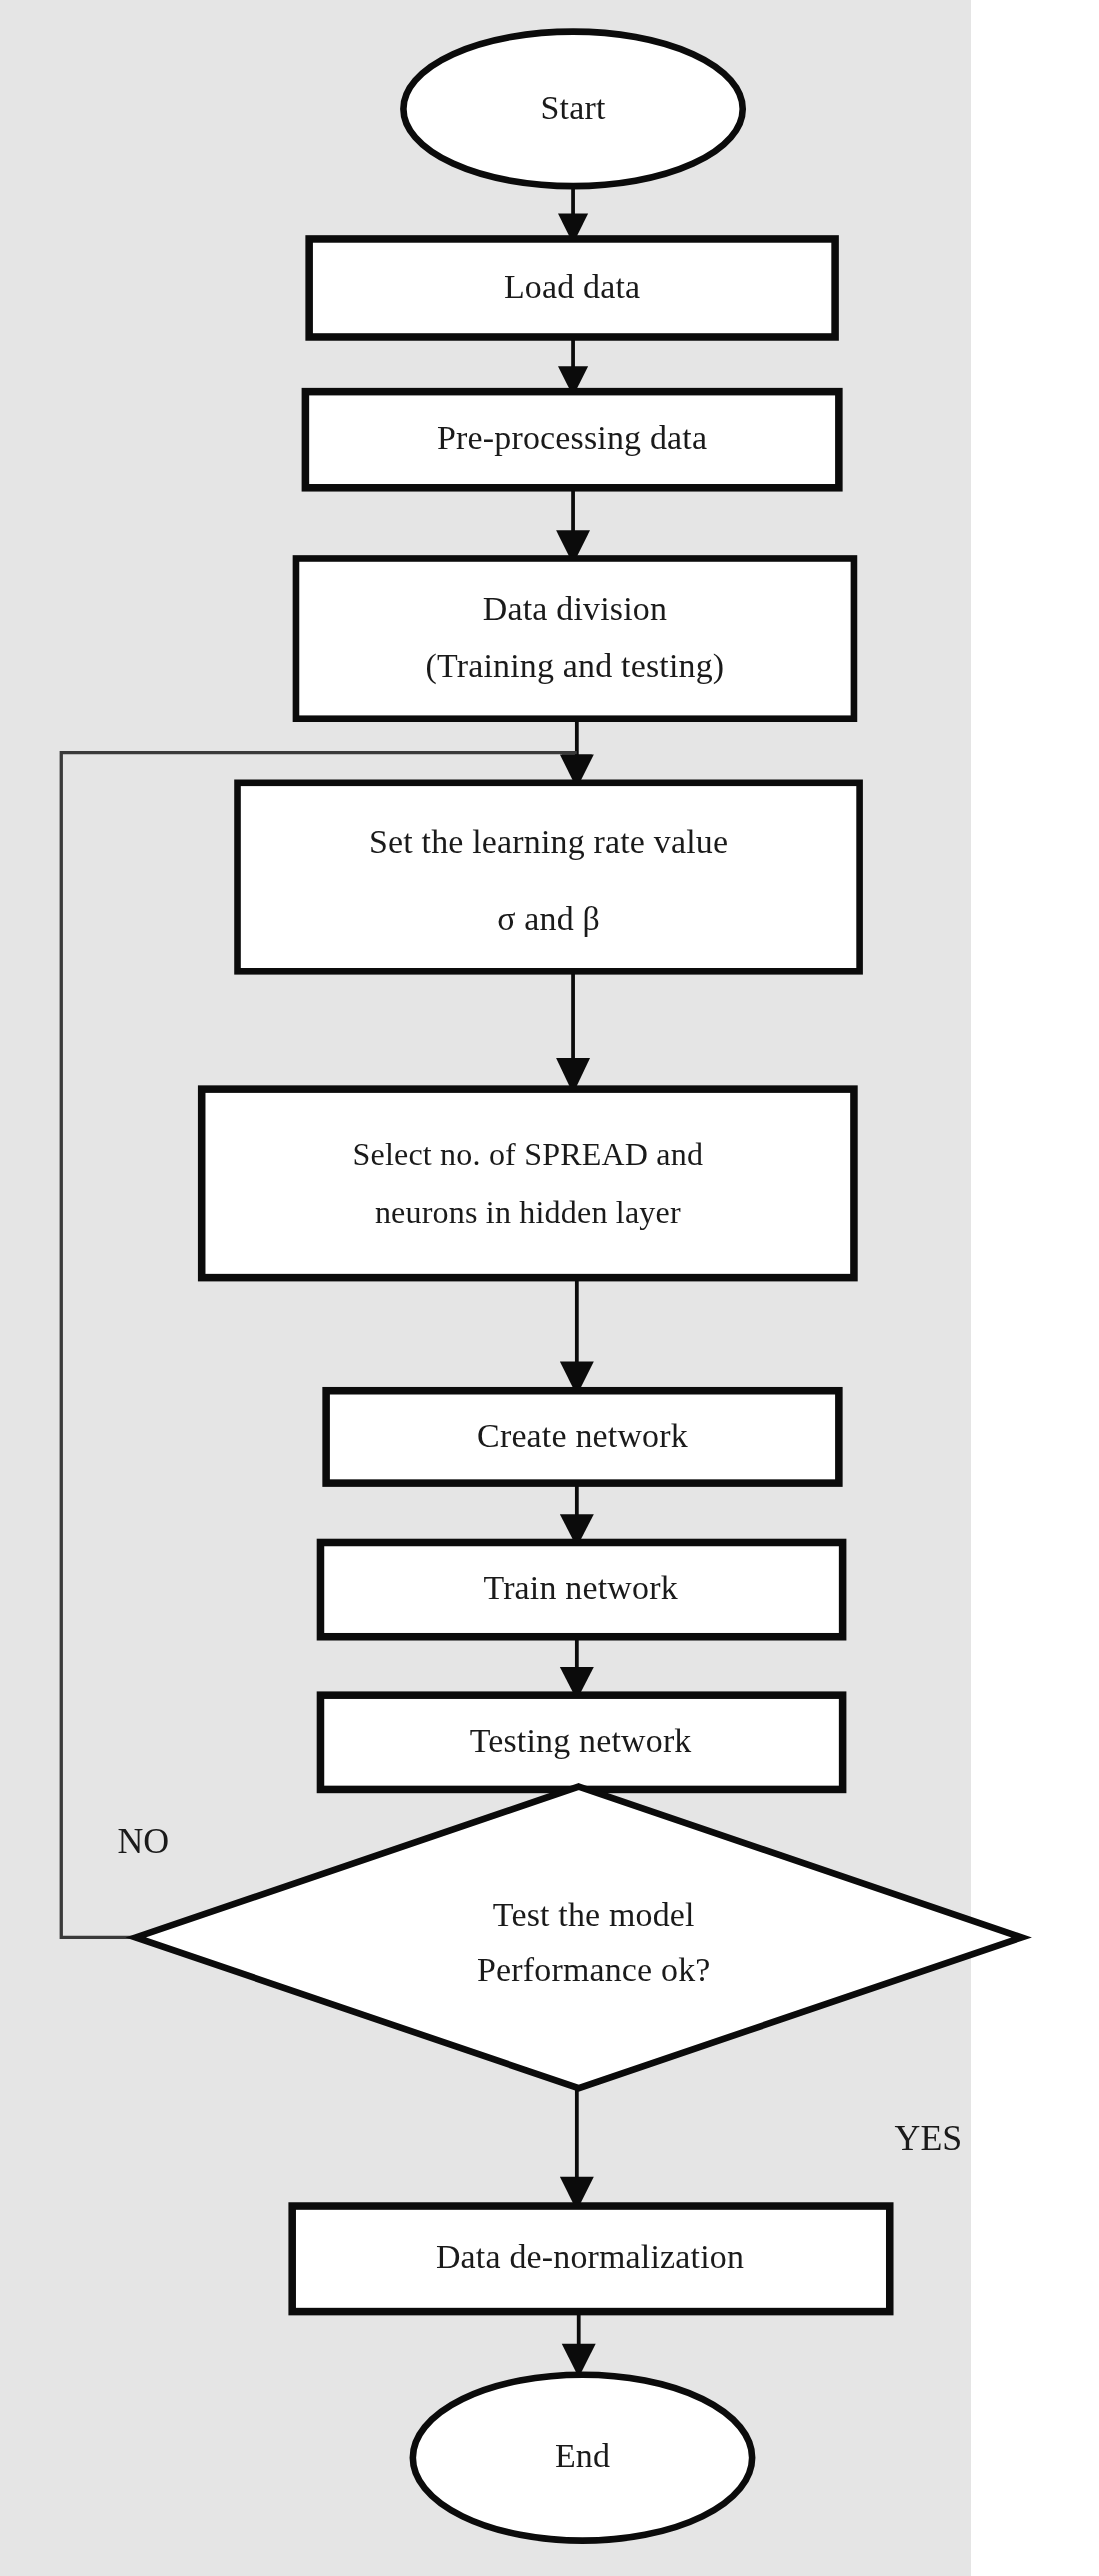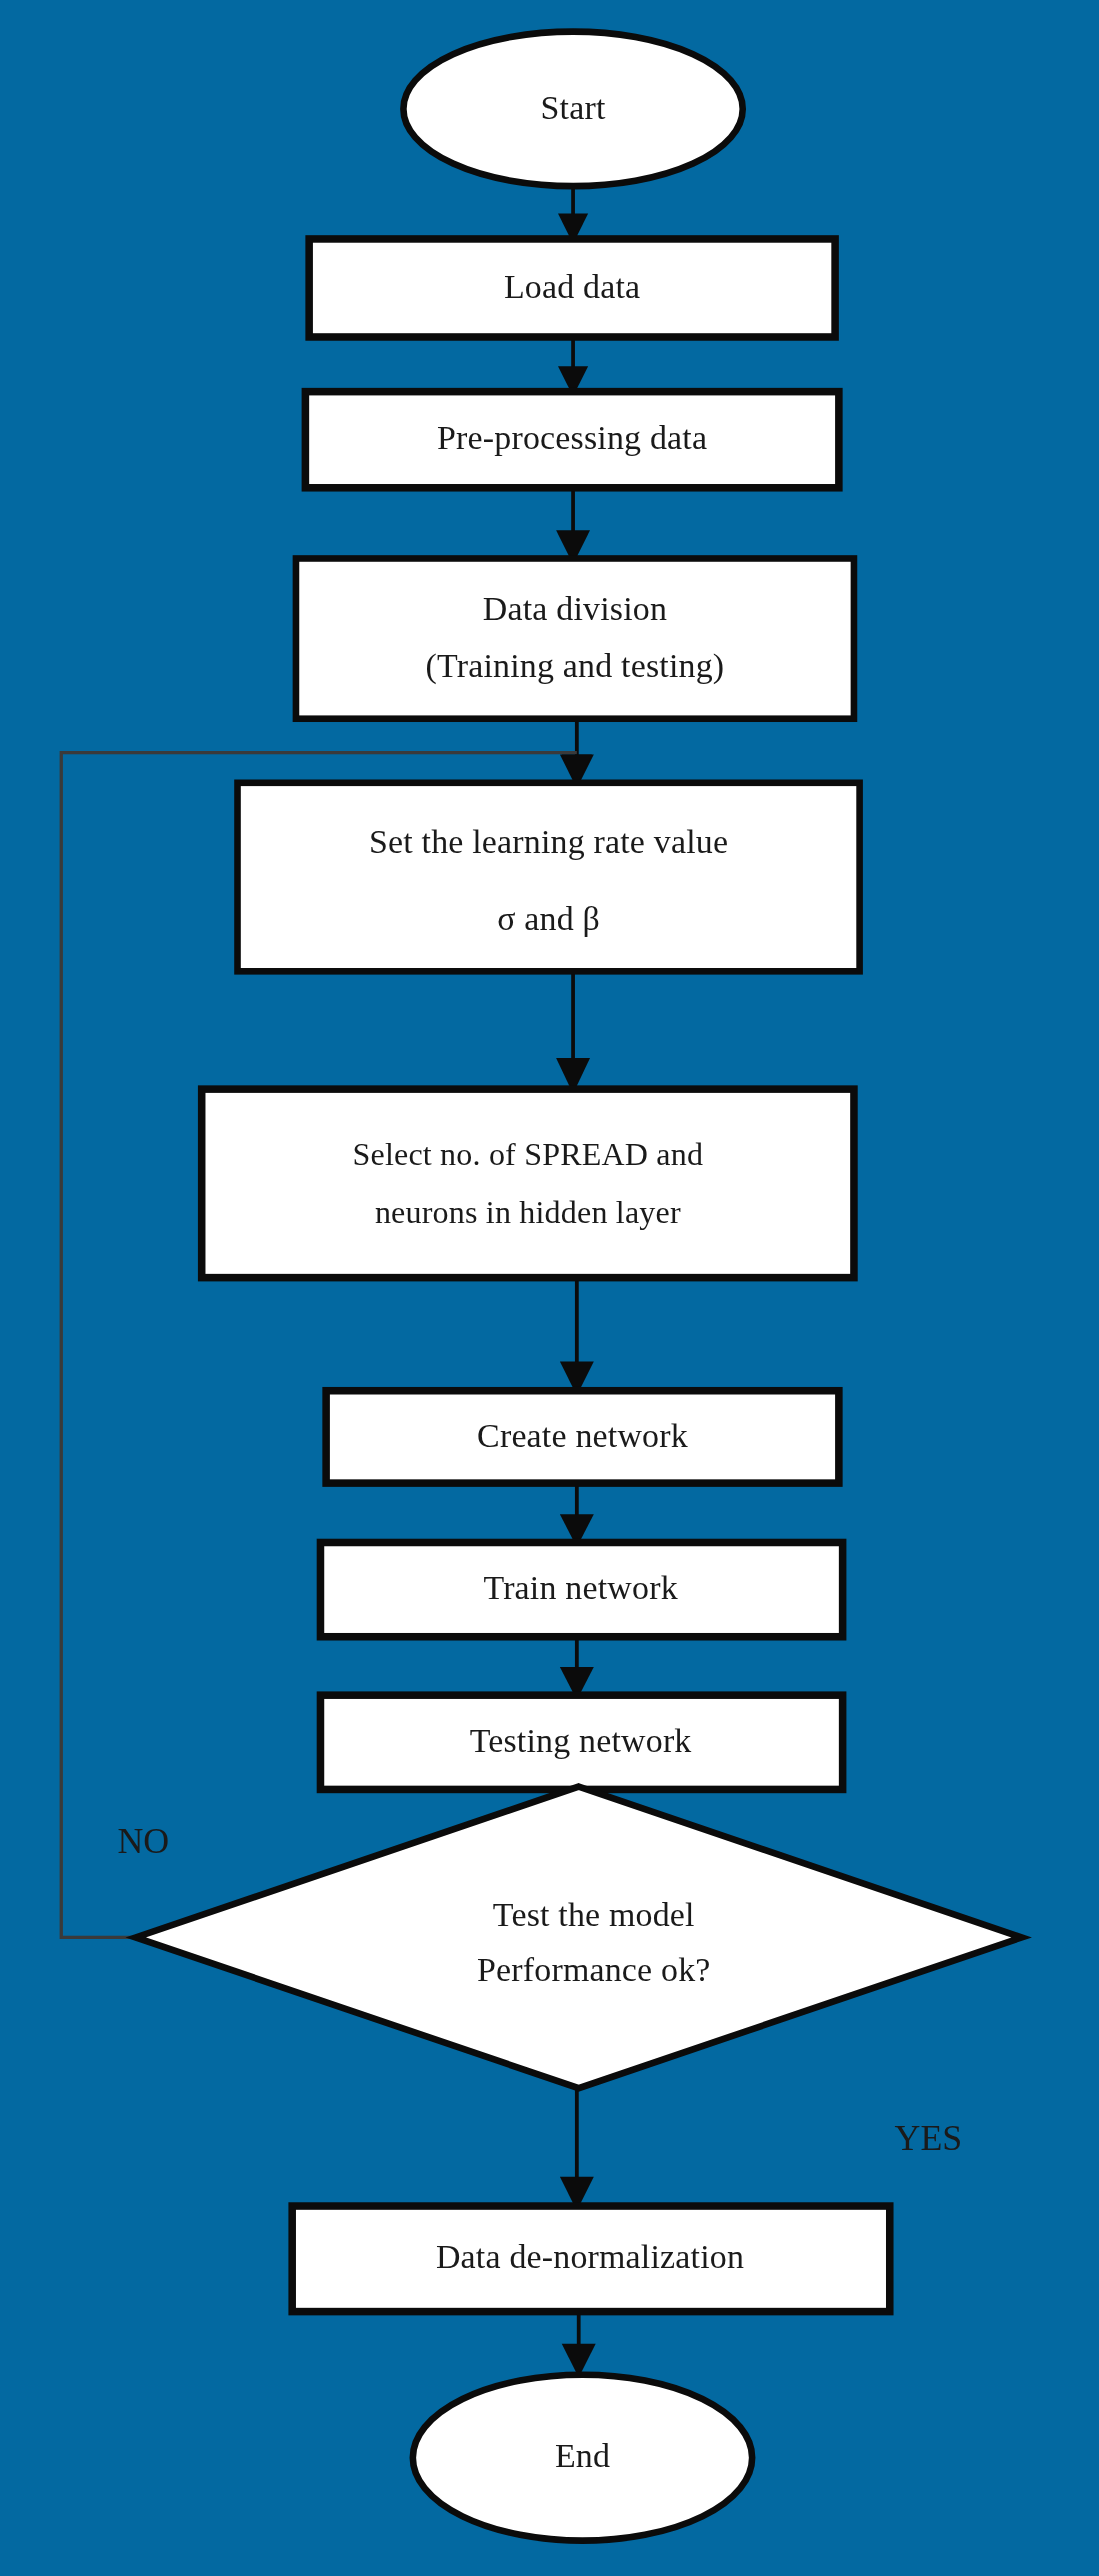--- a/index.html
+++ b/index.html
@@ -8,23 +8,23 @@
     background: #ffffff;
   }
   body {
     width: 1099px;
     height: 2576px;
     font-family: "Liberation Serif", "DejaVu Serif", serif;
     overflow: hidden;
   }
   #flowchart-root {
     position: relative;
-    width: 1099px;
+    width: 971px;
     height: 2576px;
-    background: #0369a1;
+    background: #e5e5e5;
   }
   svg.diagram {
     display: block;
     width: 1099px;
     height: 2576px;
   }
   .shape-stroke {
     fill: #ffffff;
     stroke: #0b0b0b;
   }

